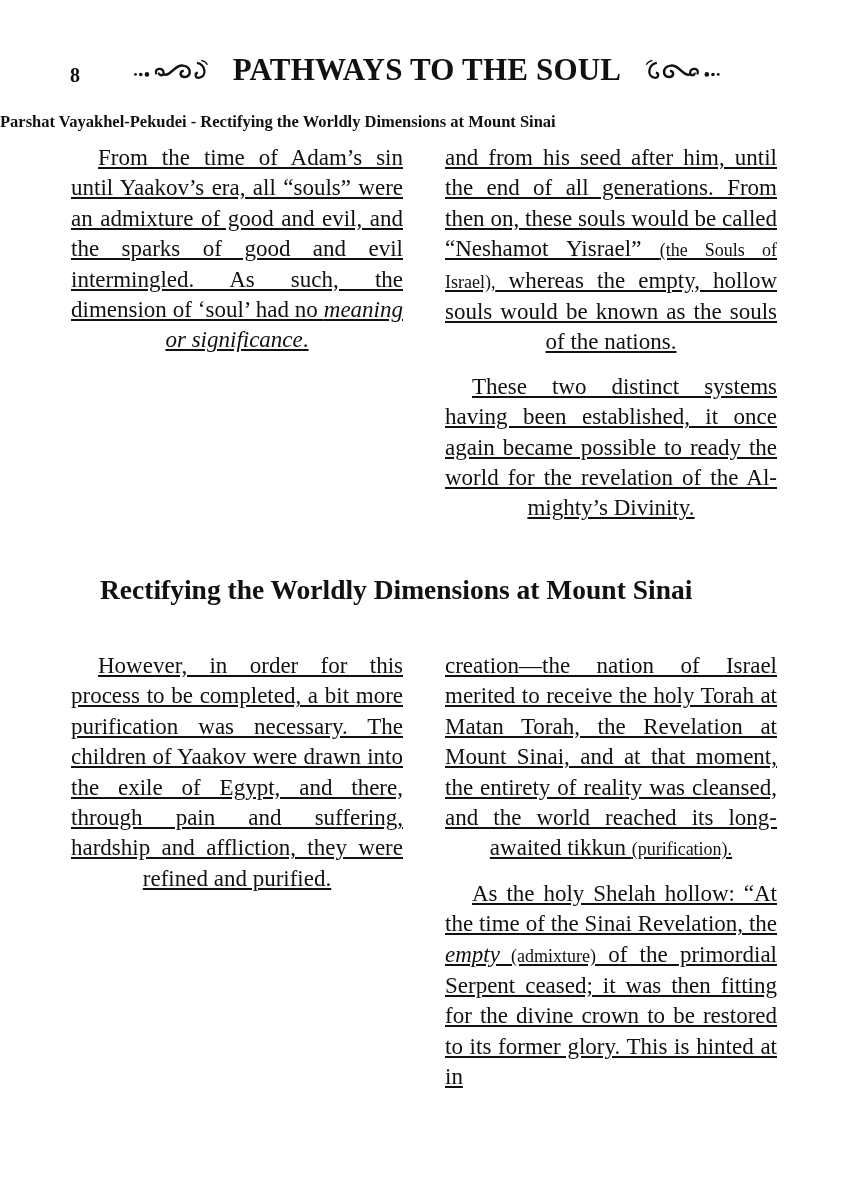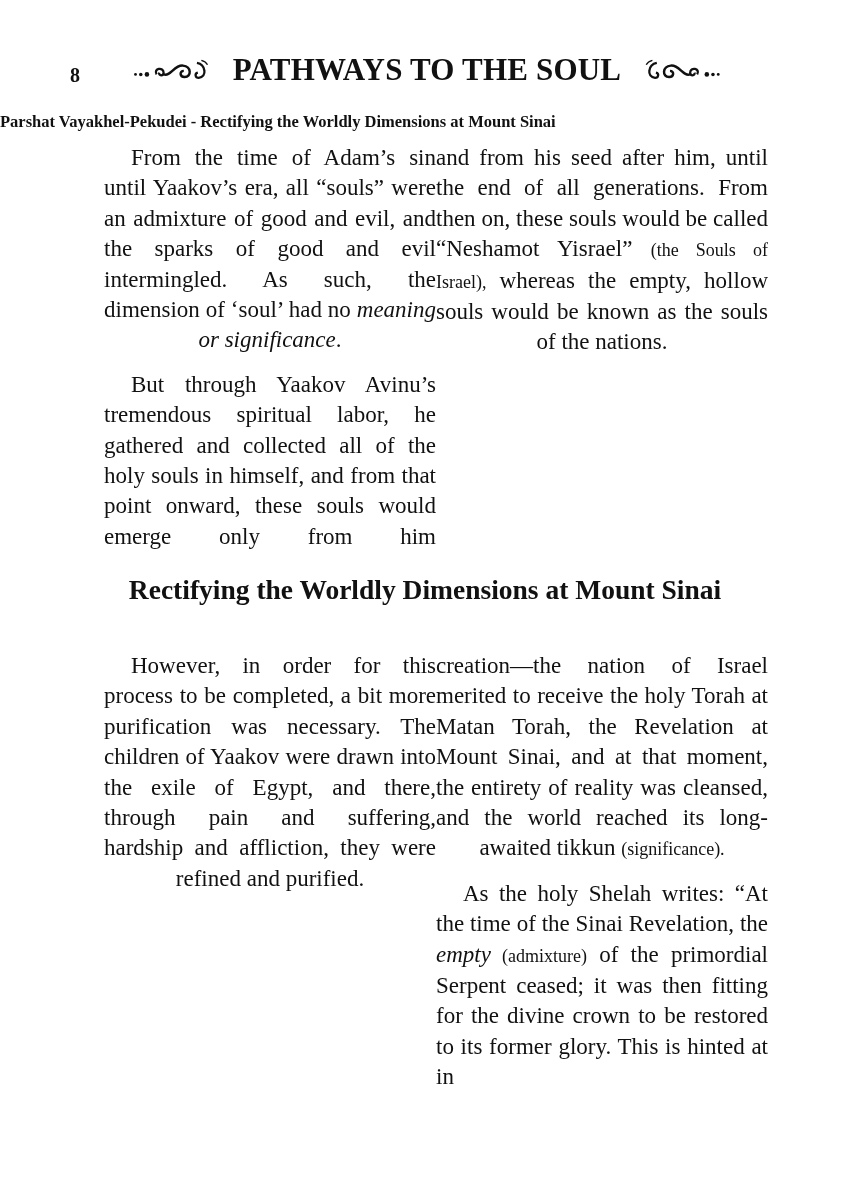--- a/index.html
+++ b/index.html
@@ -60,24 +60,25 @@
     width: 846px;
     text-align: left;
     font-size: 16.5px;
     font-weight: bold;
     white-space: nowrap;
     margin-top: 16px;
   }
 
   .columns {
     position: absolute;
-    left: 62px;
+    left: 71px;
     width: 706px;
     display: flex;
-    justify-content: flex-end;
+    justify-content: space-between;
+    text-decoration: underline;
   }
   .columns.top { top: 143px; }
   .columns.bottom { top: 651px; }
   .col {
     width: 332px;
   }
   .col p {
     margin: 0 0 14px 0;
     font-size: 23px;
     line-height: 30.4px;
@@ -89,21 +90,20 @@
   .col p.cont { text-indent: 0; }
   .col p.no-last-center { text-align-last: justify; }
   .small { font-size: 18px; }
   em { font-style: italic; }
 
   .section-heading {
     position: absolute;
     left: 100px;
     top: 572px;
     width: 650px;
-    text-align: center;
     font-size: 27.5px;
     font-weight: bold;
     line-height: 35px;
   }
 </style>
 </head>
 <body>
 
 <div class="page-header">
   <span class="page-number">8</span>
@@ -131,30 +131,30 @@
         <path d="M79 3 C 83 4, 85 6, 86 8" fill="none" stroke="#111" stroke-width="1.6"></path>
       </svg>
     </span>
   </div>
 </div>
 <div class="subtitle">Parshat Vayakhel-Pekudei - Rectifying the Worldly Dimensions at Mount Sinai</div>
 
 <div class="columns top">
   <div class="col">
     <p class="indent"><span>From the time of Adam’s sin until Yaakov’s era, all “souls” were an admixture of good and evil, and the sparks of good and evil intermingled. As such, the dimension of ‘soul’ had no </span><em>meaning or significance</em><span>.</span></p>
-    <p class="indent no-last-center">But through Yaakov Avinu’s tremendous spiritual labor, he gathered and collected all of the holy souls in himself, and from that point onward, these souls would emerge only from him</p>
   </div>
   <div class="col">
     <p class="cont"><span>and from his seed after him, until the end of all generations. From then on, these souls would be called “Neshamot Yisrael” </span><span class="small">(the Souls of Israel),</span><span> whereas the empty, hollow souls would be known as the souls of the nations.</span></p>
+    <p class="indent">These two distinct systems having been established, it once again became possible to ready the world for the revelation of the Al-mighty’s Divinity.</p>
   </div>
 </div>
 
 <div class="section-heading">Rectifying the Worldly Dimensions at Mount Sinai</div>
 
 <div class="columns bottom">
   <div class="col">
     <p class="indent">However, in order for this process to be completed, a bit more purification was necessary. The children of Yaakov were drawn into the exile of Egypt, and there, through pain and suffering, hardship and affliction, they were refined and purified.</p>
   </div>
   <div class="col">
-    <p class="cont"><span>creation—the nation of Israel merited to receive the holy Torah at Matan Torah, the Revelation at Mount Sinai, and at that moment, the entirety of reality was cleansed, and the world reached its long-awaited tikkun </span><span class="small">(significance).</span></p>
-    <p class="indent no-last-center"><span>As the holy Shelah writes: “At the time of the Sinai Revelation, the </span><em>empty</em><span class="small"> (admixture)</span><span> of the primordial Serpent ceased; it was then fitting for the divine crown to be restored to its former glory. This is hinted at in</span></p>
+    <p class="cont"><span>creation—the nation of Israel merited to receive the holy Torah at Matan Torah, the Revelation at Mount Sinai, and at that moment, the entirety of reality was cleansed, and the world reached its long-awaited tikkun </span><span class="small">(purification).</span></p>
+    <p class="indent no-last-center"><span>As the holy Shelah hollow: “At the time of the Sinai Revelation, the </span><em>empty</em><span class="small"> (admixture)</span><span> of the primordial Serpent ceased; it was then fitting for the divine crown to be restored to its former glory. This is hinted at in</span></p>
   </div>
 </div>
 
 </body></html>

